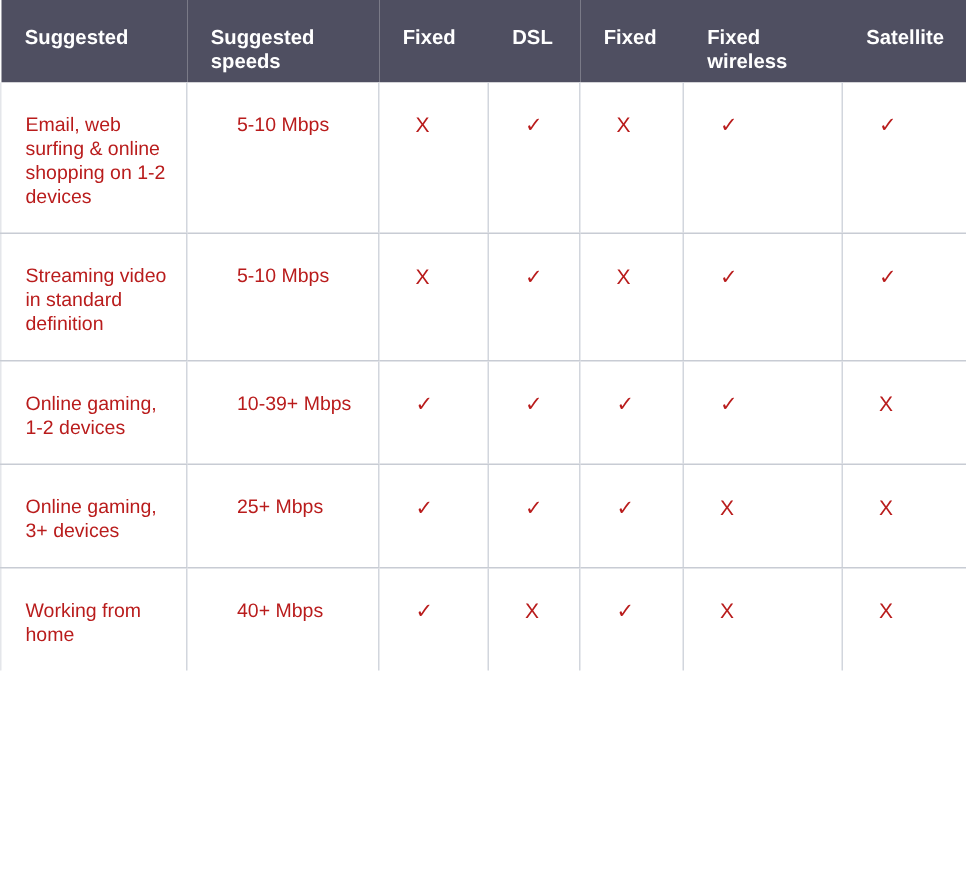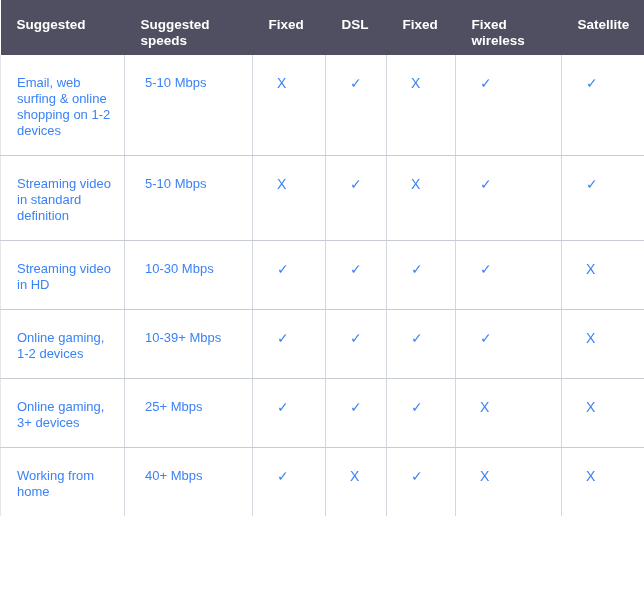--- a/index.html
+++ b/index.html
@@ -40,32 +40,32 @@
     border: none;
   }
 
   
   tbody td {
     vertical-align: top;
     text-align: left;
     padding: 20px 8px 16px 16px;
     line-height: 16px;
     font-size: 13px;
-    color: #3b82f6;
+    color: #b91c1c;
     background: #ffffff;
     border-left: 1px solid #d2d6dd;
     border-bottom: 1px solid #c8ccd4;
     box-sizing: border-box;
   }
   tbody td.col-activity {
     border-left: 1px solid #e4e6ea;
     padding-left: 16px;
   }
   tbody td.col-speed {
-    padding-left: 20px;
+    padding-left: 33px;
   }
   tbody td.mark-cell {
     padding-left: 24px;
     font-size: 14px;
   }
   tbody tr:last-child td {
     border-bottom: none;
   }
 
   
@@ -117,29 +117,20 @@
     <tr>
       <td class="col-activity">Streaming video in standard definition</td>
       <td class="col-speed">5-10 Mbps</td>
       <td class="mark-cell">X</td>
       <td class="mark-cell">✓</td>
       <td class="mark-cell">X</td>
       <td class="mark-cell">✓</td>
       <td class="mark-cell">✓</td>
     </tr>
 
-    <tr>
-      <td class="col-activity">Streaming video in HD</td>
-      <td class="col-speed">10-30 Mbps</td>
-      <td class="mark-cell">✓</td>
-      <td class="mark-cell">✓</td>
-      <td class="mark-cell">✓</td>
-      <td class="mark-cell">✓</td>
-      <td class="mark-cell">X</td>
-    </tr>
 
     <tr>
       <td class="col-activity">Online gaming, 1-2 devices</td>
       <td class="col-speed">10-39+ Mbps</td>
       <td class="mark-cell">✓</td>
       <td class="mark-cell">✓</td>
       <td class="mark-cell">✓</td>
       <td class="mark-cell">✓</td>
       <td class="mark-cell">X</td>
     </tr>

